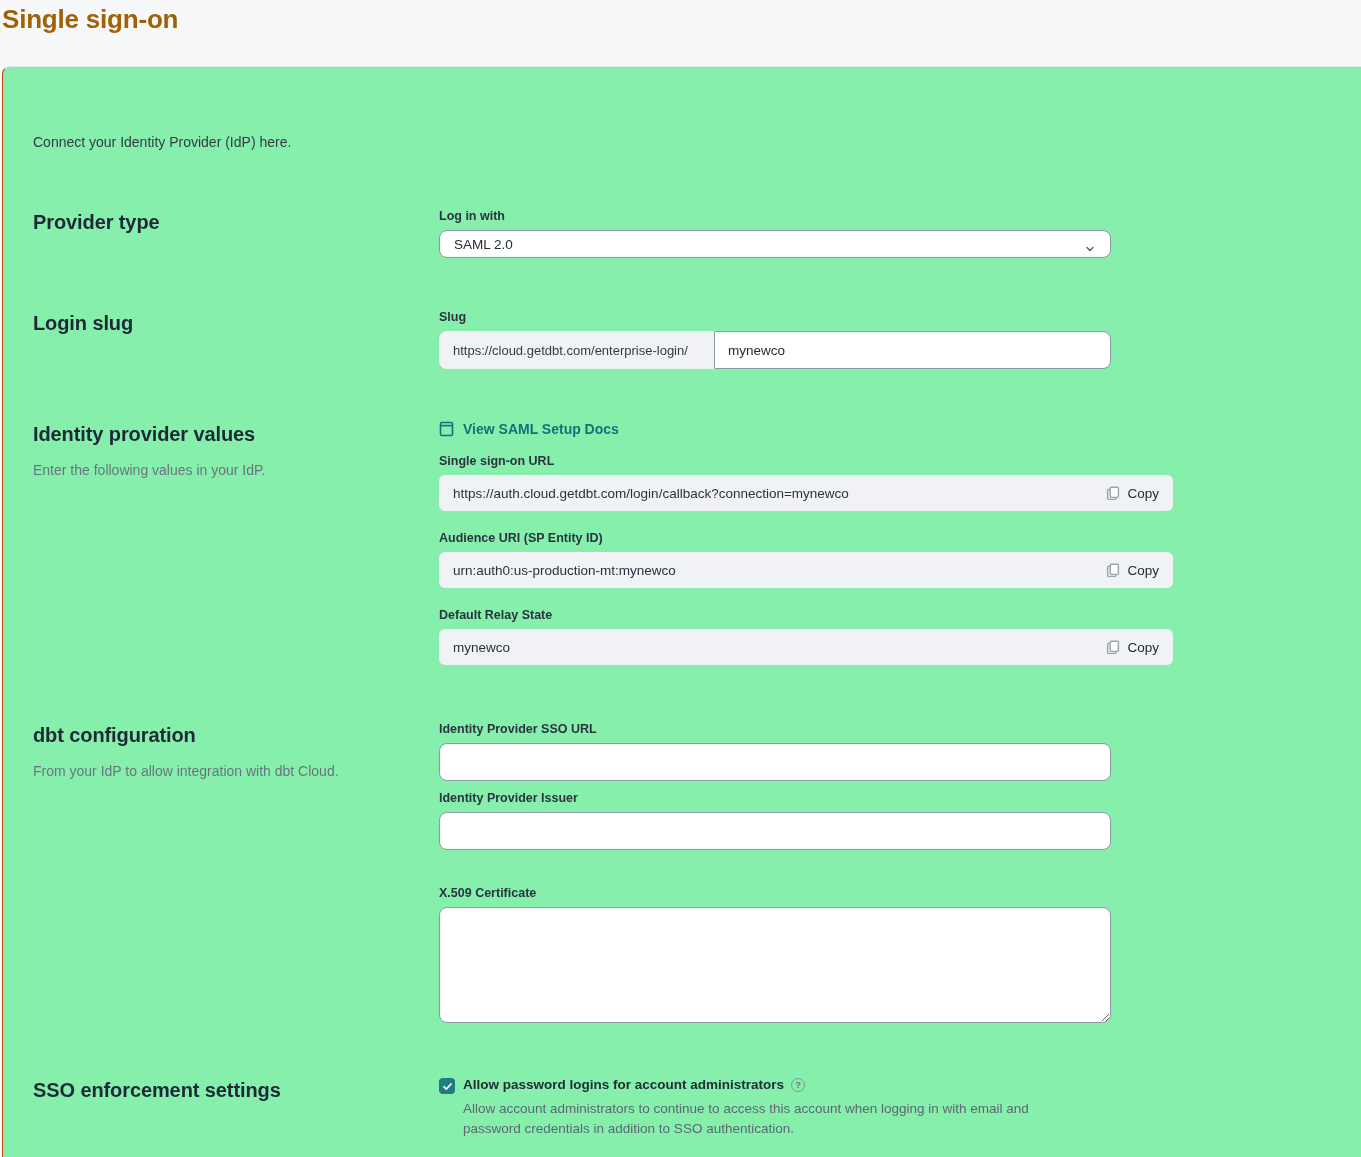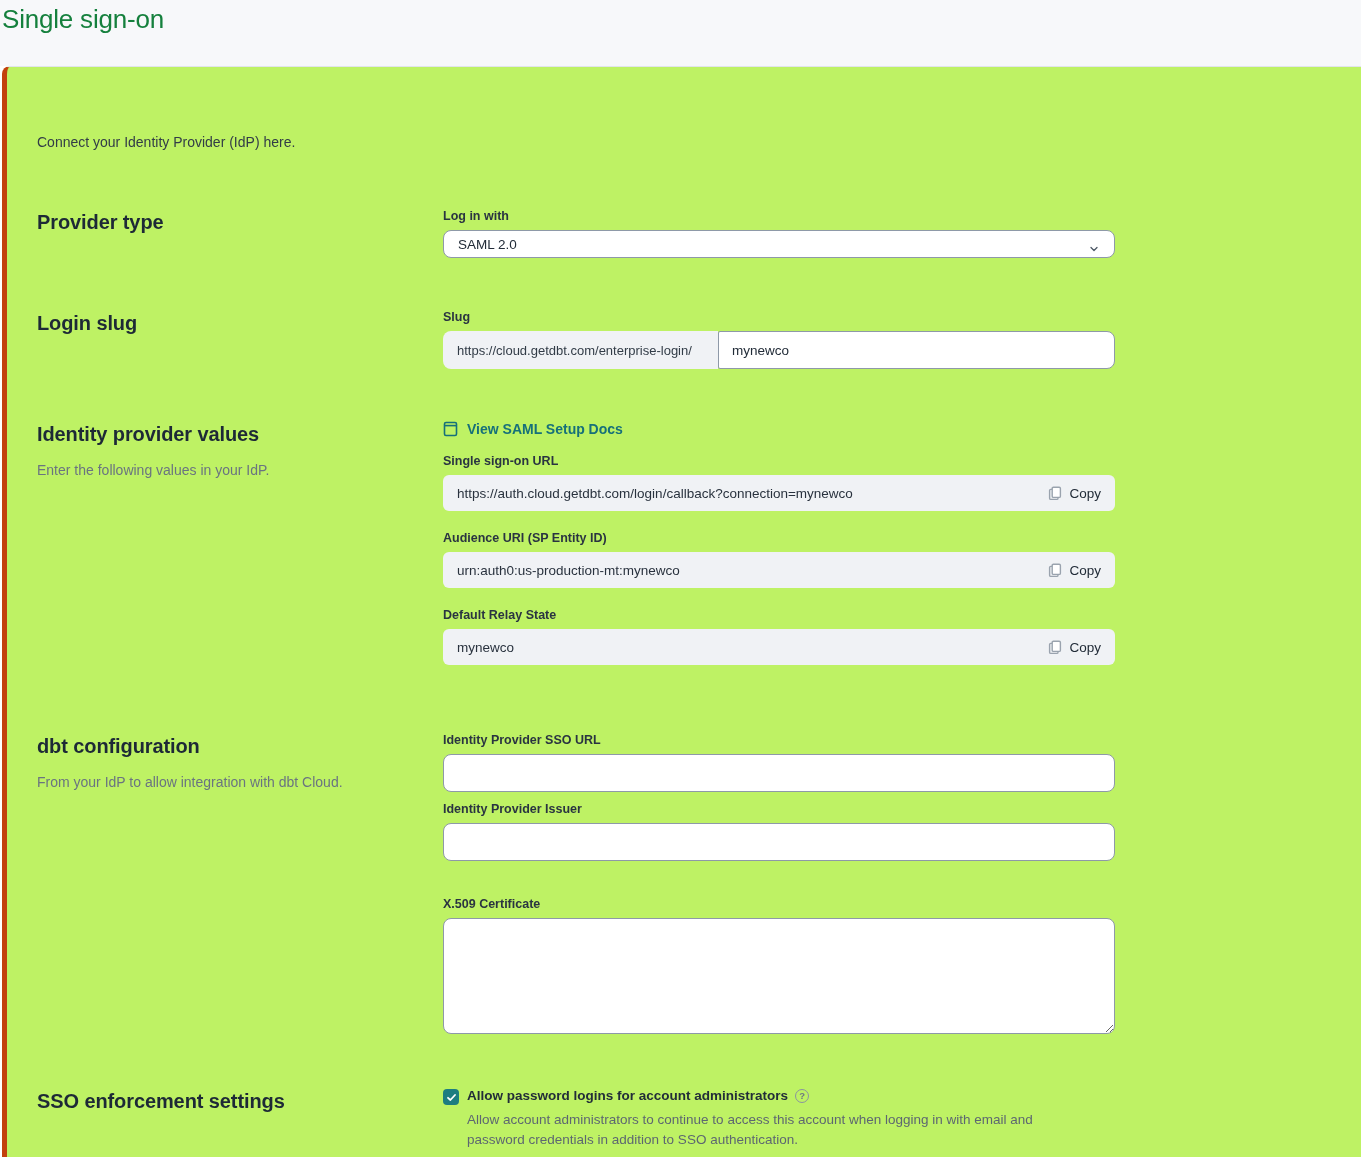--- a/index.html
+++ b/index.html
@@ -13,35 +13,35 @@
 
   
   .page-header {
     background: #f7f8fa;
     height: 66px;
     width: 100%;
     padding: 4px 0 0 2px;
   }
   .page-title {
     font-size: 26px;
-    font-weight: 400;
-    color: #15803d;
+    font-weight: 700;
+    color: #a16207;
     letter-spacing: -0.2px;
   }
 
   
   .content-card {
     position: absolute;
     left: 2px;
     top: 66px;
     right: 0;
     bottom: 0;
-    background: #bef264;
+    background: #86efac;
     border-top: 1px solid #e2e5ea;
-    border-left: 5px solid #c2410c;
+    border-left: 1px solid #c2410c;
     border-top-left-radius: 8px;
     padding: 67px 12px 0 30px;
   }
 
   .intro-text {
     font-size: 14px;
     color: #323c47;
     margin-bottom: 59px;
   }
 
@@ -147,23 +147,23 @@
     font-size: 14px;
     font-weight: 700;
     color: #16707a;
     cursor: pointer;
     text-decoration: none;
     margin-bottom: 17px;
   }
 
   
   .copy-group { margin-bottom: 20px; }
-  .copy-group:last-child { margin-bottom: 15px; }
+  .copy-group:last-child { margin-bottom: 4px; }
   .copy-field {
-    width: 672px;
+    width: 734px;
     height: 36px;
     background: #f0f2f5;
     border-radius: 6px;
     display: flex;
     align-items: center;
     padding: 0 14px;
   }
   .copy-value {
     flex: 1;
     font-size: 13.5px;

